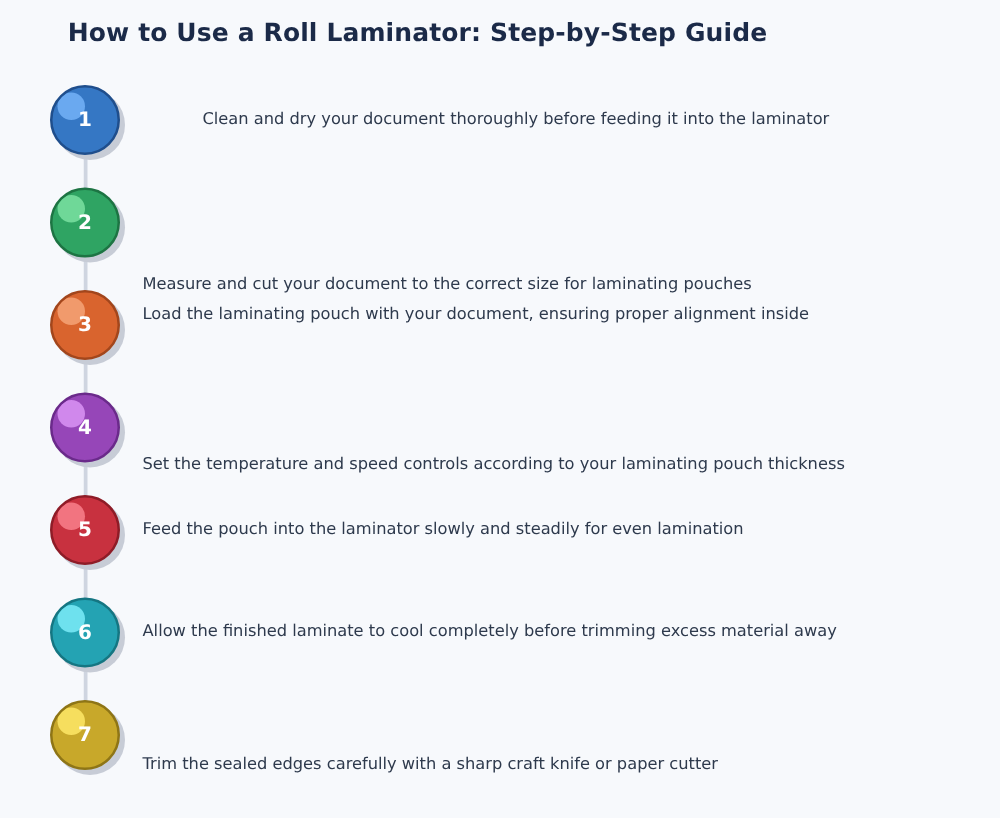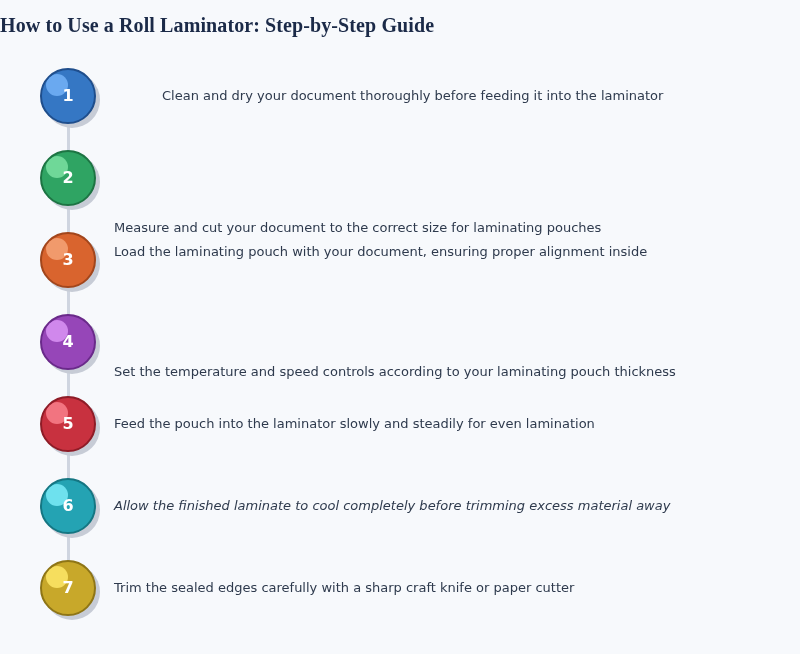--- a/index.html
+++ b/index.html
@@ -12,25 +12,25 @@
       background: #f7f9fc;
       font-family: "DejaVu Sans", sans-serif;
       position: relative;
       overflow: hidden;
     }
     .title {
       position: absolute;
       left: 0;
       top: 14px;
       width: 668px;
+      text-align: center;
       font-size: 20px;
       font-weight: bold;
       color: #1b2a48;
       letter-spacing: 0.1px;
-      font-family: Liberation Serif, serif;
     }
     .connector {
       position: absolute;
       left: 66.5px;
       width: 3px;
       background: #cfd5e0;
     }
     .step {
       position: absolute;
       left: 0;
@@ -148,25 +148,25 @@
       <div class="step-text" style="top: 416px;">Feed the pouch into the laminator slowly and steadily for even lamination</div>
     </div>
     <div class="step" style="top: 0px;">
       <div class="node" style="top: 478px;">
         <div class="node-shadow"></div>
         <div class="node-circle" style="background: rgb(36, 163, 179); border-color: rgb(21, 118, 130);">
           <div class="node-highlight" style="background: rgb(110, 225, 238);"></div>
         </div>
         <div class="node-number">6</div>
       </div>
-      <div class="step-text" style="top: 498px; font-style: italic;">Allow the finished laminate to cool completely before trimming excess material away</div>
+      <div class="step-text" style="top: 498px;">Allow the finished laminate to cool completely before trimming excess material away</div>
     </div>
     <div class="step" style="top: 0px;">
       <div class="node" style="top: 560px;">
         <div class="node-shadow"></div>
         <div class="node-circle" style="background: rgb(200, 168, 42); border-color: rgb(142, 117, 22);">
           <div class="node-highlight" style="background: rgb(246, 222, 94);"></div>
         </div>
         <div class="node-number">7</div>
       </div>
-      <div class="step-text" style="top: 580px;">Trim the sealed edges carefully with a sharp craft knife or paper cutter</div>
+      <div class="step-text" style="top: 604px;">Trim the sealed edges carefully with a sharp craft knife or paper cutter</div>
     </div>
   </div>
 
 </body></html>

